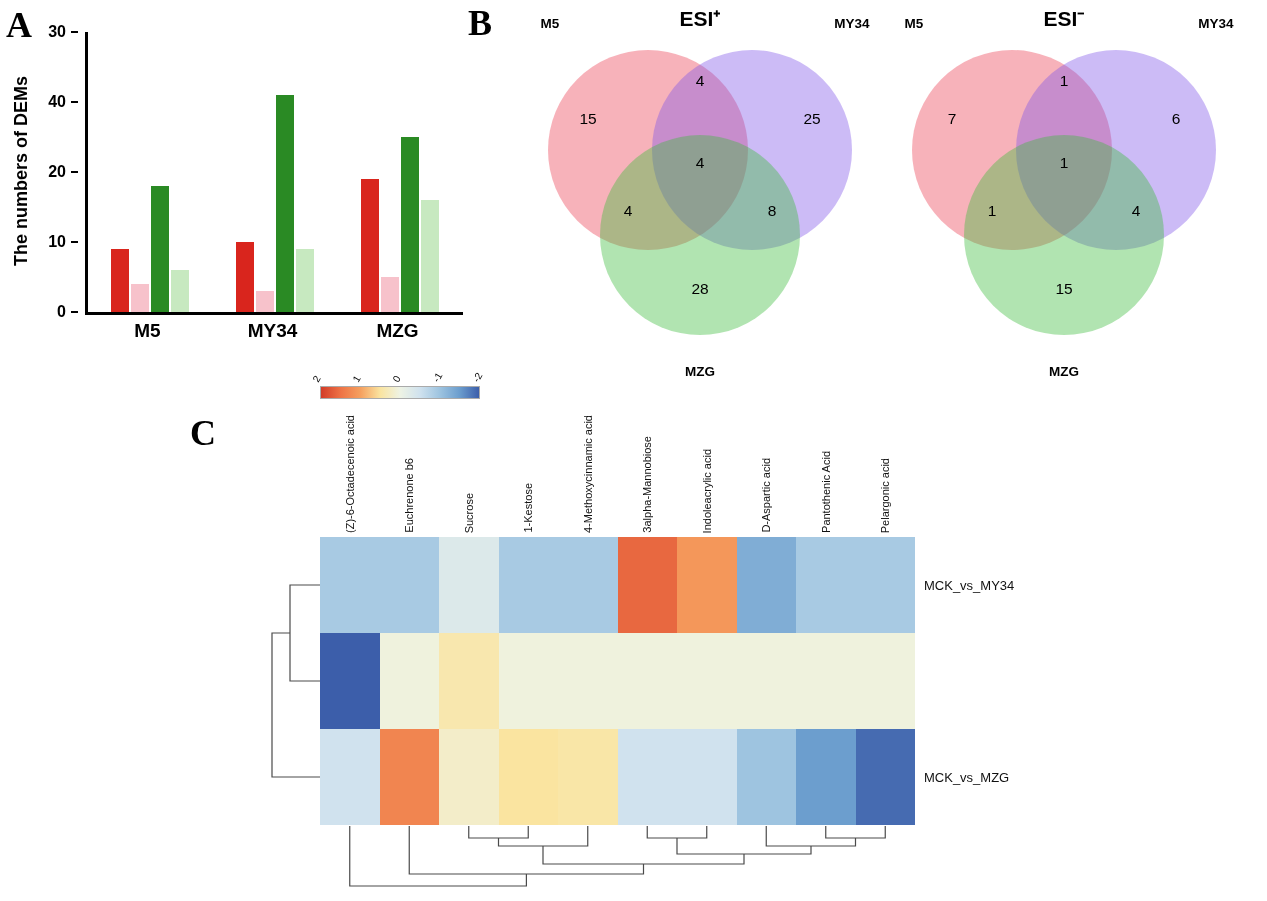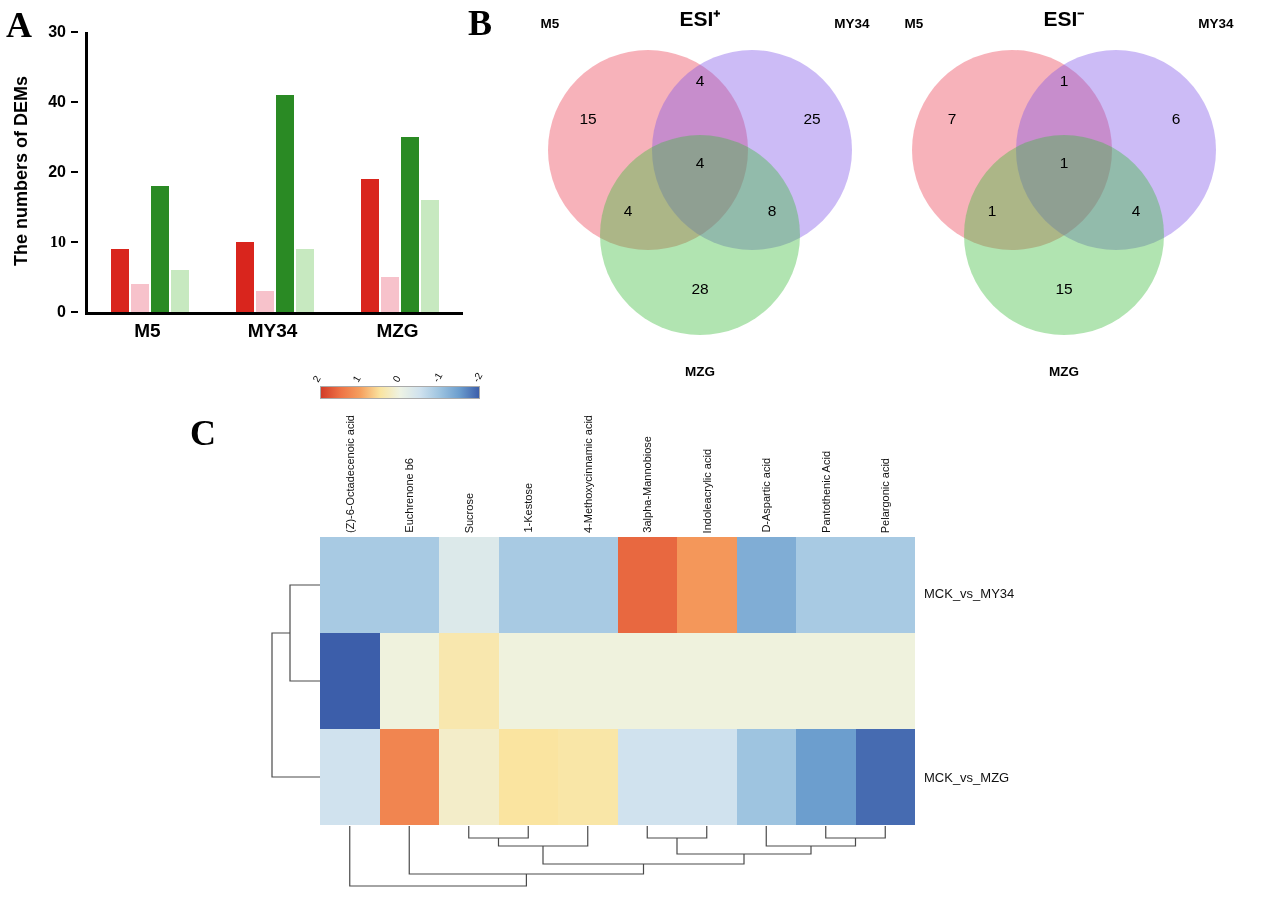--- a/index.html
+++ b/index.html
@@ -54,21 +54,21 @@
 <div id="fig">
 
   <div class="panel-letter" style="left:6px;top:4px">A</div>
   <div class="panel-letter" style="left:468px;top:2px">B</div>
   <div class="panel-letter" style="left:190px;top:412px">C</div>
 
   <div class="y-axis-title">The numbers of DEMs</div>
   <div class="bar-yticks">
       <div class="ytick-label" style="bottom: -6px;">0</div>
       <div class="ytick-mark" style="bottom: 2px;"></div>
-      <div class="ytick-label" style="bottom: 64px; font-family: Liberation Serif, serif;">10</div>
+      <div class="ytick-label" style="bottom: 64px;">10</div>
       <div class="ytick-mark" style="bottom: 72px;"></div>
       <div class="ytick-label" style="bottom: 134px;">20</div>
       <div class="ytick-mark" style="bottom: 142px;"></div>
       <div class="ytick-label" style="bottom: 204px;">40</div>
       <div class="ytick-mark" style="bottom: 212px;"></div>
       <div class="ytick-label" style="bottom: 274px;">30</div>
       <div class="ytick-mark" style="bottom: 282px;"></div>
     </div>
   <div class="bar-plot">
       <div class="bar" style="left: 22.5px; width: 18px; height: 63px; background: rgb(217, 37, 29);"></div>
@@ -198,21 +198,21 @@
       <div class="hm-cell" style="background: rgb(243, 237, 201);"></div>
       <div class="hm-cell" style="background: rgb(250, 228, 160);"></div>
       <div class="hm-cell" style="background: rgb(249, 230, 167);"></div>
       <div class="hm-cell" style="background: rgb(208, 226, 238);"></div>
       <div class="hm-cell" style="background: rgb(208, 226, 238);"></div>
       <div class="hm-cell" style="background: rgb(158, 196, 224);"></div>
       <div class="hm-cell" style="background: rgb(108, 158, 206);"></div>
       <div class="hm-cell" style="background: rgb(70, 107, 177);"></div>
     </div>
   <div class="hm-row-labels">
-      <div class="hm-row-label" style="top: 8px;">MCK_vs_MY34</div>
+      <div class="hm-row-label" style="top: 0px;">MCK_vs_MY34</div>
       <div class="hm-row-label" style="top: 192px;">MCK_vs_MZG</div>
     </div>
   <svg class="dendro-bottom" width="596" height="70">
     <polyline points="148.75,0 148.75,12 208.25,12 208.25,0"></polyline>
     <polyline points="178.5,12 178.5,20 267.75,20 267.75,0"></polyline>
     <polyline points="327.25,0 327.25,12 386.75,12 386.75,0"></polyline>
     <polyline points="505.75,0 505.75,12 565.25,12 565.25,0"></polyline>
     <polyline points="446.25,0 446.25,20 535.5,20 535.5,12"></polyline>
     <polyline points="357,12 357,28 491,28 491,20"></polyline>
     <polyline points="223,20 223,38 424,38 424,28"></polyline>

